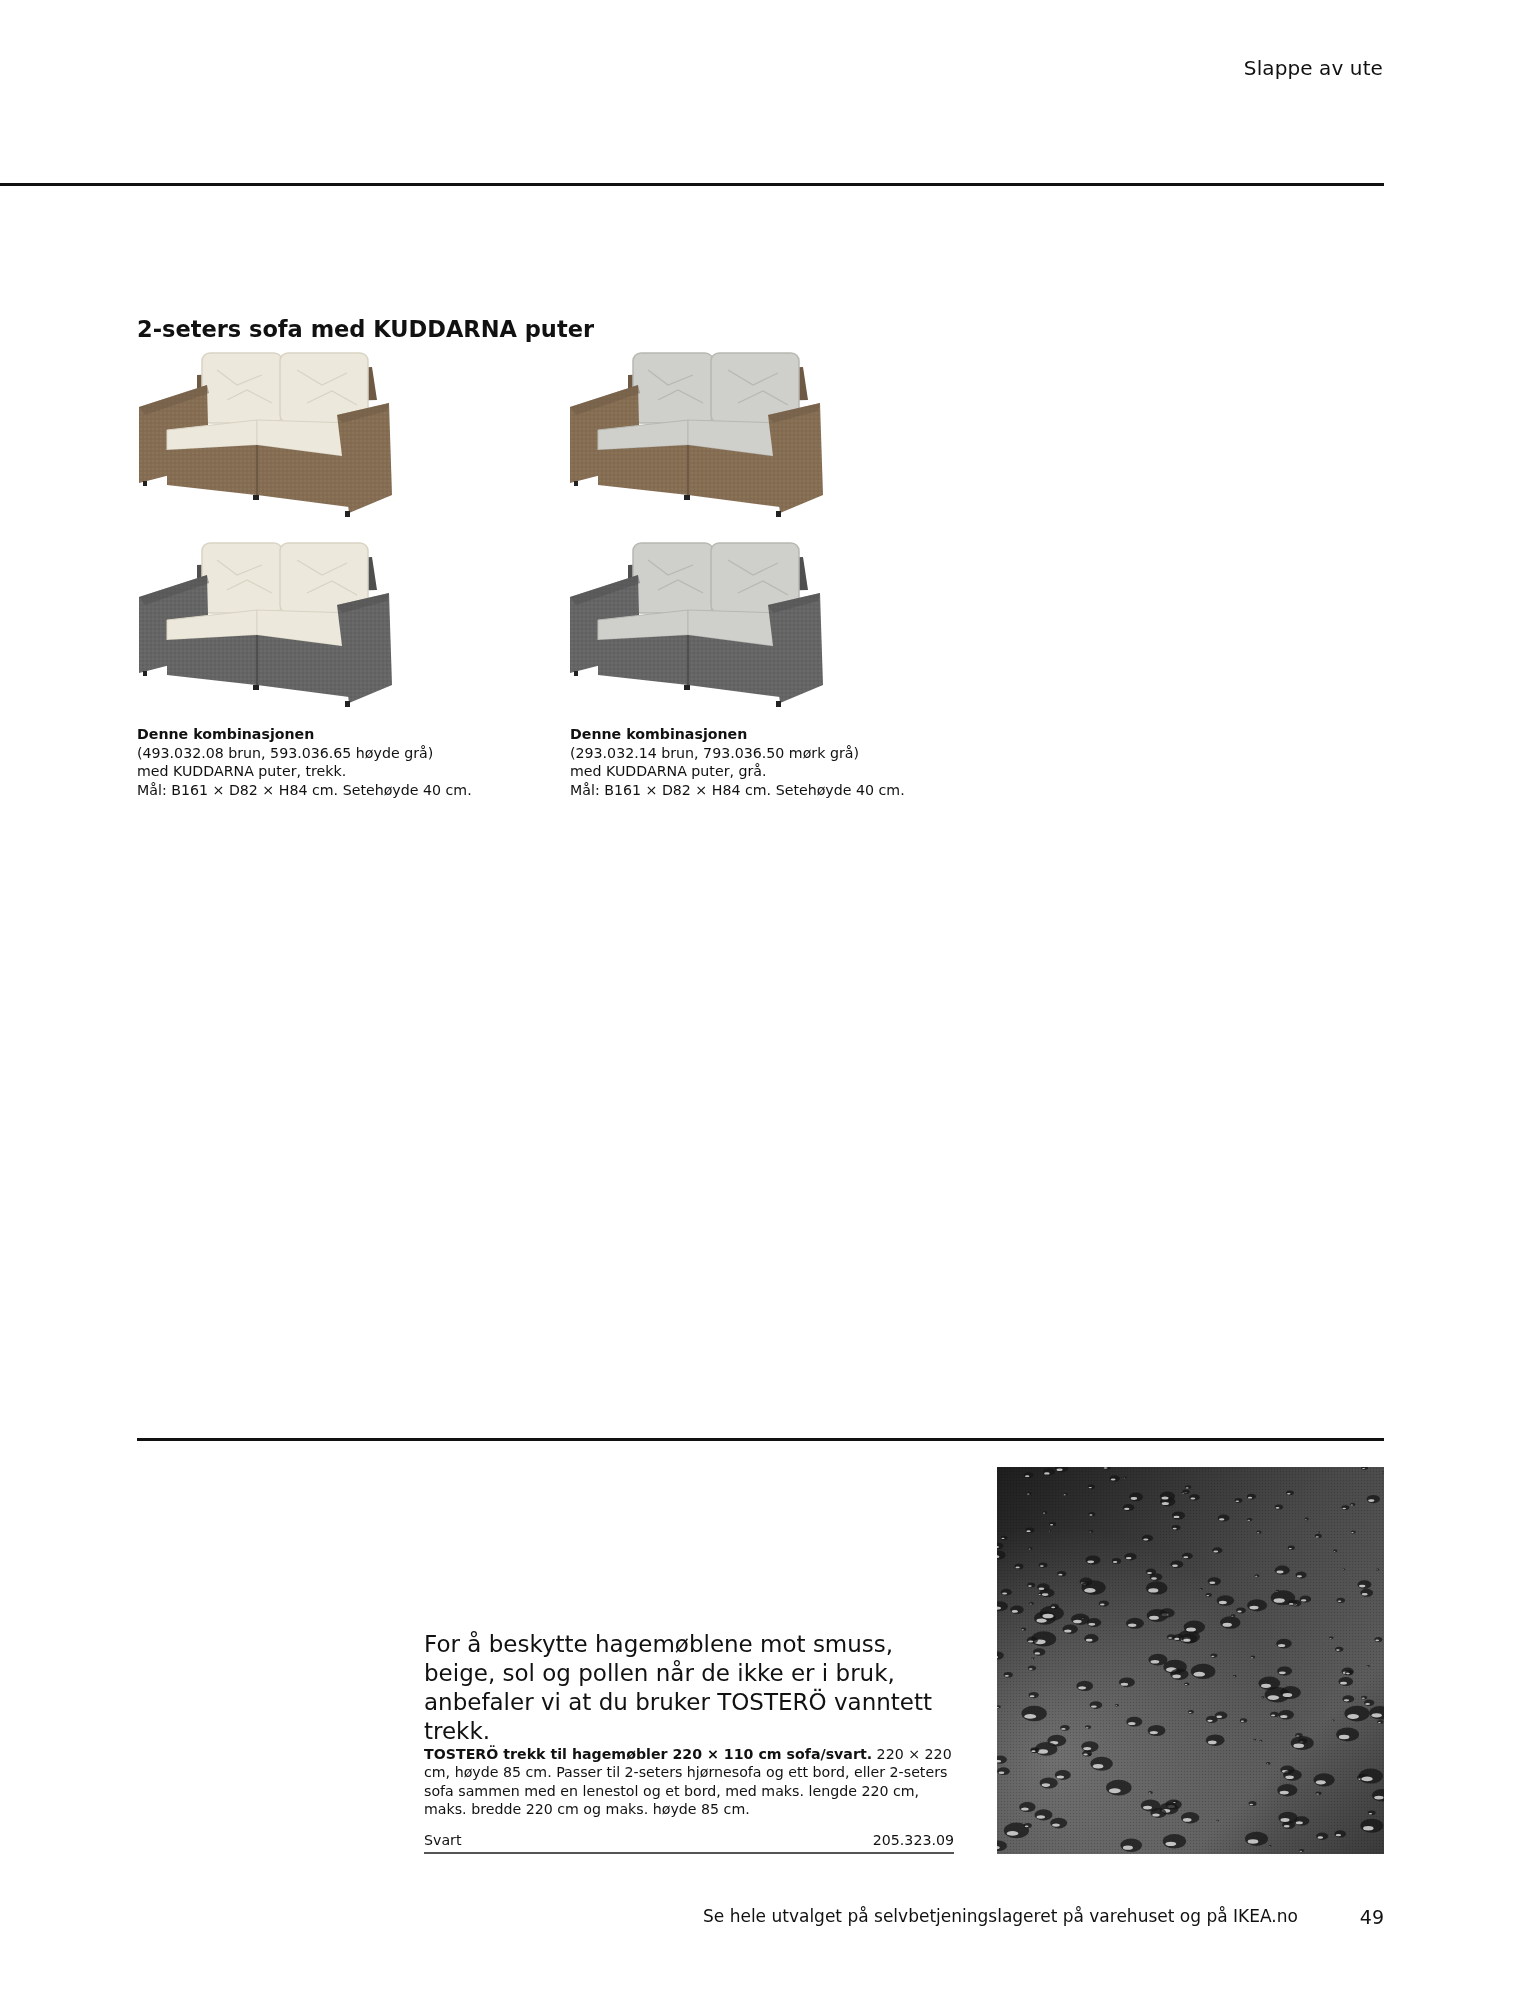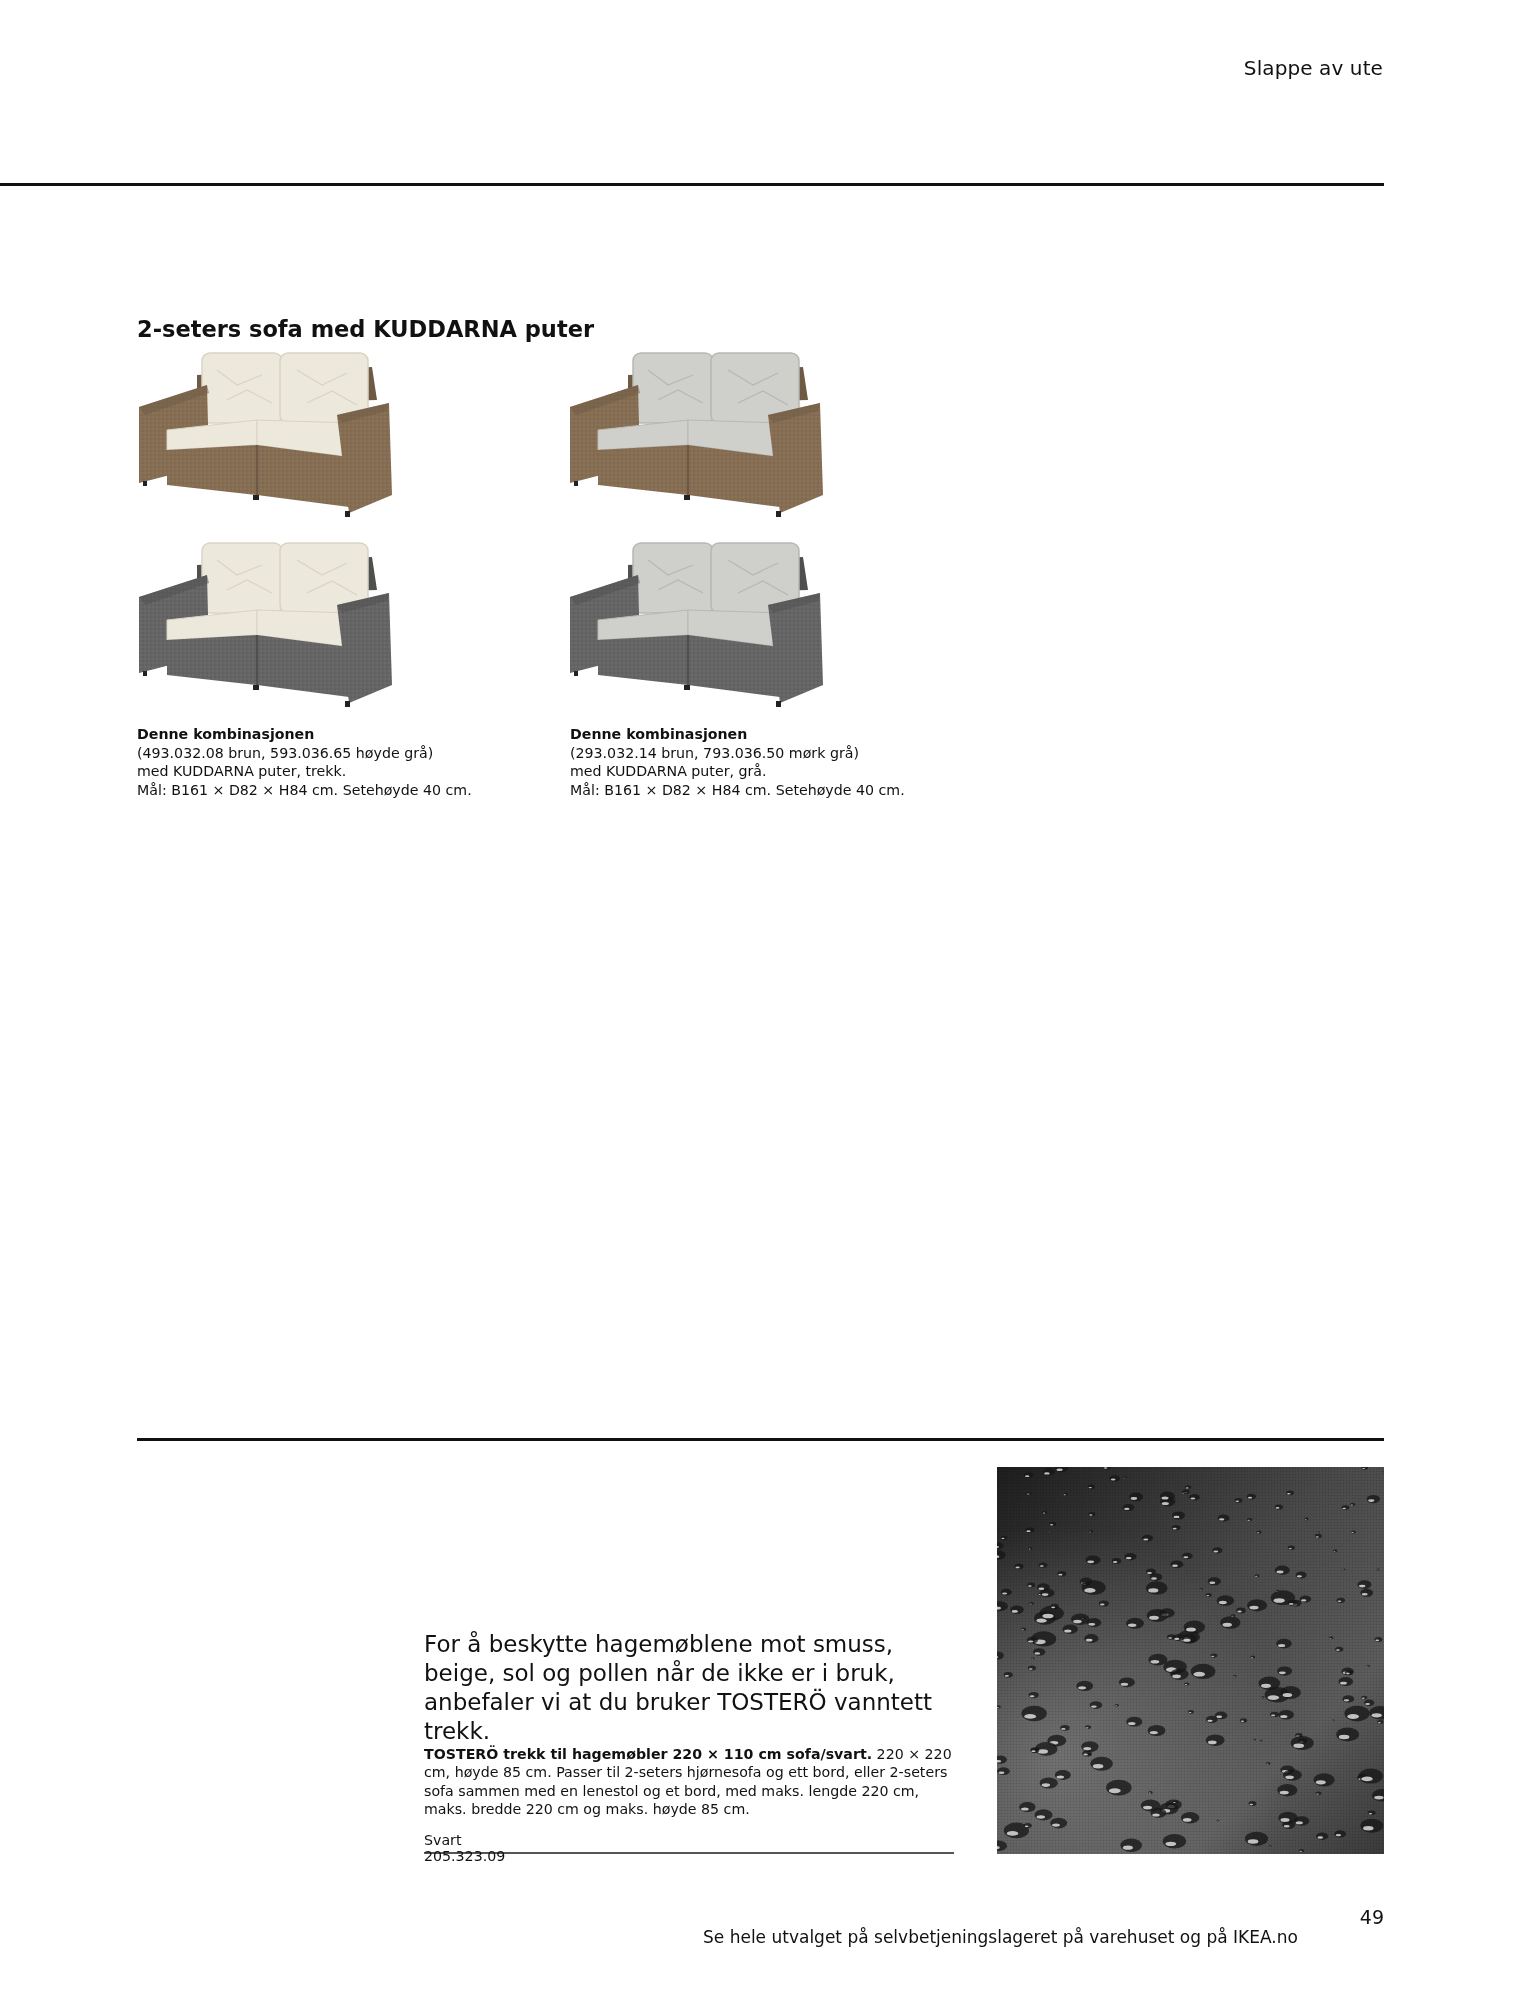--- a/index.html
+++ b/index.html
@@ -17,26 +17,26 @@
   .combo { position: absolute; top: 717px; font-size: 14.2px; line-height: 18.7px; color: #111; }
   .combo .title { font-weight: bold; margin-top: 8px; }
 
   .rule-bottom { position: absolute; left: 137px; top: 1438px; width: 1247px; height: 3px; background: #111; }
 
   .promo { position: absolute; left: 424px; top: 1630px; width: 520px; font-size: 23px; line-height: 29px; color: #111; }
 
   .product-desc { position: absolute; left: 424px; top: 1745px; width: 530px; font-size: 14.2px; line-height: 18.4px; color: #111; }
   .product-desc b { font-weight: bold; }
 
-  .variant-row { position: absolute; left: 424px; top: 1832px; width: 530px; height: 22px; border-bottom: 2px solid #555; font-size: 14.2px; display: flex; justify-content: space-between; align-items: flex-start; flex-direction: column; }
+  .variant-row { position: absolute; left: 424px; top: 1832px; width: 530px; height: 22px; border-bottom: 2px solid #555; font-size: 14.2px; display: flex; justify-content: space-between; align-items: flex-start; }
 
   .cover-photo { position: absolute; left: 997px; top: 1467px; width: 387px; height: 387px; overflow: hidden; background: #333; }
   .cover-photo svg { width: 100%; height: 100%; display: block; }
 
-  .footer-text { position: absolute; left: 703px; top: 1906px; font-size: 17px; color: #111; margin-top: 21px; }
+  .footer-text { position: absolute; left: 703px; top: 1906px; font-size: 17px; color: #111; }
   .page-number { position: absolute; right: 138px; top: 1906px; font-size: 19px; color: #111; }
 </style>
 </head>
 <body>
 
 <div class="section-label">Slappe av ute</div>
 <div class="rule-top"></div>
 
 <h2 class="heading">2-seters sofa med KUDDARNA puter</h2>
 

